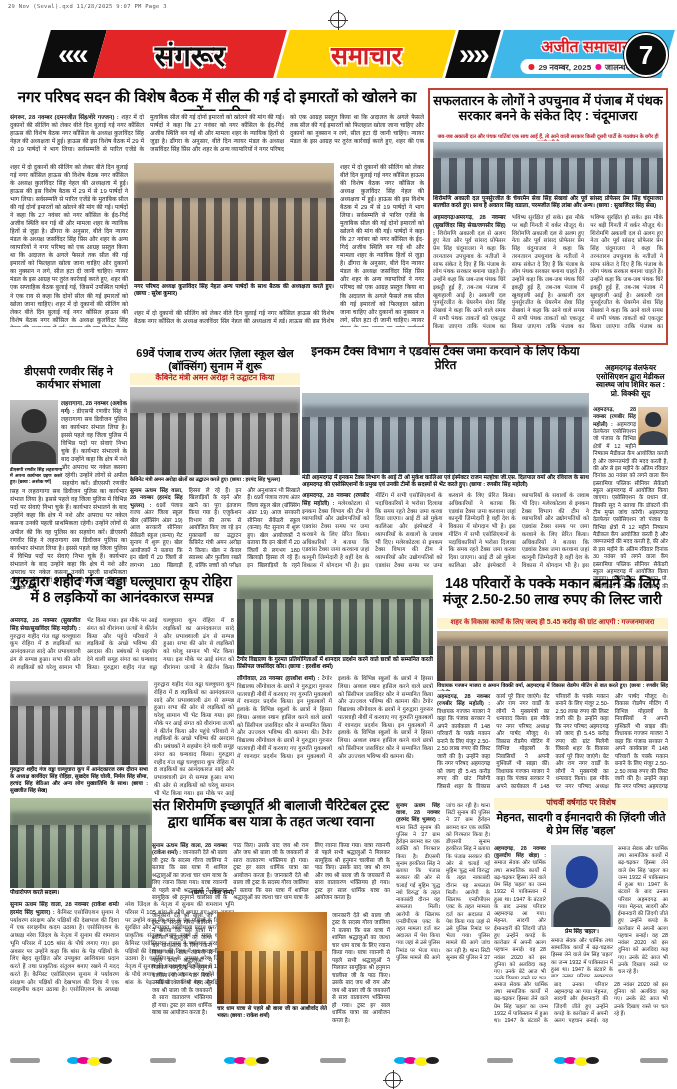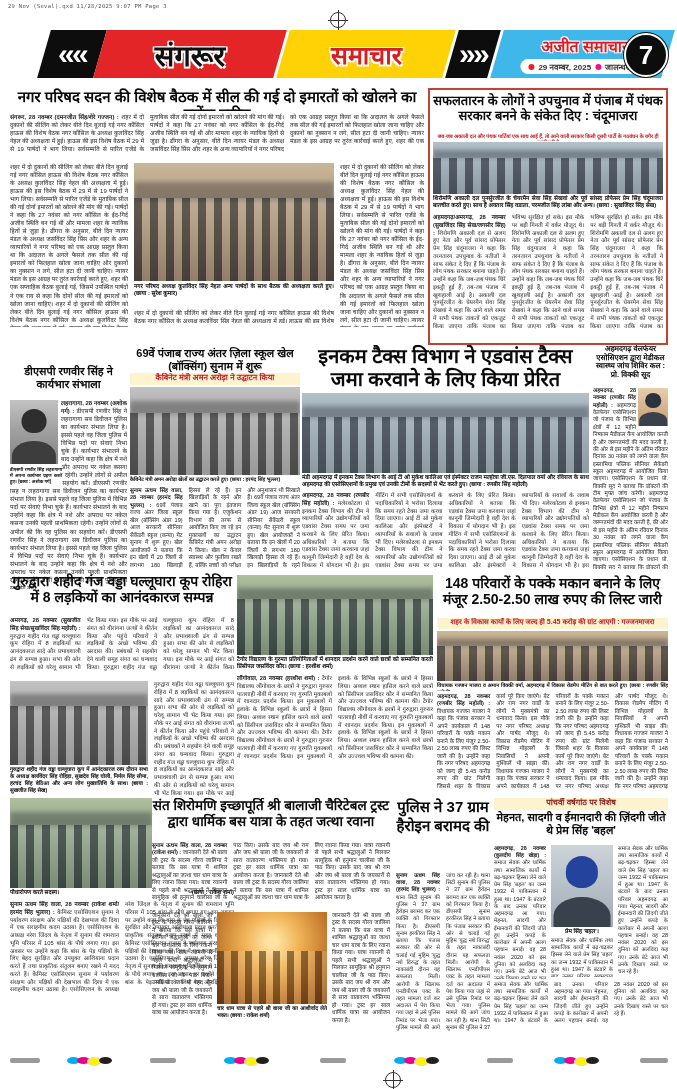--- a/index.html
+++ b/index.html
@@ -152,30 +152,30 @@
     <div class="sub bgc" style="font-size:8px;height:12px;">कैबिनेट मंत्री अमन अरोड़ा ने उद्घाटन किया</div>
     <div class="ph ph-people ph-bw" style="height:88px;margin-top:2px;"></div>
     <div class="cap" style="height:9px;margin-top:1px;font-size:5.2px;">कैबिनेट मंत्री अमन अरोड़ा खेलों का उद्घाटन करते हुए। (छाया : हरमंद सिंह भुल्लर)</div>
     <div class="body cols3" style="height:84px;margin-top:2px;font-size:5.6px;">
       <b class="dl">सुनाम ऊधम सिंह वाला, 28 नवम्बर (हरमंद सिंह भुल्लर) :</b>
       <span>69वें पंजाब राज्य अंतर जिला स्कूल खेल (बॉक्सिंग अंडर 19) आज सरकारी सीनियर सैकेंडरी स्कूल (कन्या) मेट सुनाम में शुरू हुए। खेल आयोजकों ने बताया कि इन खेलों में 20 जिलों से लगभग 180 खिलाड़ी हिस्सा ले रहे हैं। इन खिलाड़ियों के रहने और खाने का पूरा इंतजाम किया गया है। एजुकेशन विभाग की तरफ से आयोजित किए जा रहे इन मुकाबलों का उद्घाटन कैबिनेट मंत्री अमन अरोड़ा ने किया। खेल न केवल स्वास्थ्य और फुर्तीला रखते हैं, बल्कि बच्चों को परीक्षा और अनुशासन भी सिखाते हैं। 69वें पंजाब राज्य अंतर जिला स्कूल खेल (बॉक्सिंग अंडर 19) आज सरकारी सीनियर सैकेंडरी स्कूल (कन्या) मेट सुनाम में शुरू हुए। खेल आयोजकों ने बताया कि इन खेलों में 20 जिलों से लगभग 180 खिलाड़ी हिस्सा ले रहे हैं। इन खिलाड़ियों के रहने और खाने का पूरा इंतजाम किया गया है। एजुकेशन विभाग की तरफ से आयोजित किए जा रहे इन मुकाबलों का उद्घाटन कैबिनेट मंत्री अमन अरोड़ा ने किया। खेल न केवल स्वास्थ्य और फुर्तीला रखते हैं, बल्कि बच्चों को परीक्षा और अनुशासन भी सिखाते हैं।</span>
     </div>
   </div>
 
   <div class="abs" style="left:302px;top:345px;width:287px;height:228px;">
-    <div class="hl" style="font-size:20px;height:46px;">इनकम टैक्स विभाग ने एडवांस टैक्स जमा करवाने के लिए किया प्रेरित</div>
+    <div class="hl" style="font-size:12px;height:46px;">इनकम टैक्स विभाग ने एडवांस टैक्स जमा करवाने के लिए किया प्रेरित</div>
     <div class="ph ph-people" style="height:80px;margin-top:2px;"></div>
     <div class="cap" style="height:16px;margin-top:1px;">मंडी अहमदगढ़ में इनकम टैक्स विभाग के आई टी ओ मुकेश कालिआ एवं इंस्पेक्टर राजन मल्होत्रा जी.एस. दिलपाल वर्मा और रविराज के साथ अहमदगढ़ की एसोसिएशनों के प्रमुख एवं उनकी टीमों के सदस्यों से भेंट करते हुए। (छाया : रणबीर सिंह महोली)</div>
     <div class="body cols4" style="height:78px;margin-top:2px;font-size:5.8px;">
       <b class="dl">अहमदगढ़, 28 नवम्बर (रणबीर सिंह महोली) :</b>
       <span>मलेरकोटला से इनकम टैक्स विभाग की टीम ने व्यापारियों और उद्योगपतियों को एडवांस टैक्स समय पर जमा करवाने के लिए प्रेरित किया। अधिकारियों ने बताया कि एडवांस टैक्स जमा करवाना जहां कानूनी जिम्मेदारी है वहीं देश के विकास में योगदान भी है। इस मीटिंग में सभी एसोसिएशनों के पदाधिकारियों ने भरोसा दिलाया कि समय रहते टैक्स जमा करवा दिया जाएगा। आई टी ओ मुकेश कालिआ और इंस्पेक्टरों ने व्यापारियों के सवालों के जवाब भी दिए। मलेरकोटला से इनकम टैक्स विभाग की टीम ने व्यापारियों और उद्योगपतियों को एडवांस टैक्स समय पर जमा करवाने के लिए प्रेरित किया। अधिकारियों ने बताया कि एडवांस टैक्स जमा करवाना जहां कानूनी जिम्मेदारी है वहीं देश के विकास में योगदान भी है। इस मीटिंग में सभी एसोसिएशनों के पदाधिकारियों ने भरोसा दिलाया कि समय रहते टैक्स जमा करवा दिया जाएगा। आई टी ओ मुकेश कालिआ और इंस्पेक्टरों ने व्यापारियों के सवालों के जवाब भी दिए। मलेरकोटला से इनकम टैक्स विभाग की टीम ने व्यापारियों और उद्योगपतियों को एडवांस टैक्स समय पर जमा करवाने के लिए प्रेरित किया। अधिकारियों ने बताया कि एडवांस टैक्स जमा करवाना जहां कानूनी जिम्मेदारी है वहीं देश के विकास में योगदान भी है। इस मीटिंग में सभी एसोसिएशनों के पदाधिकारियों ने भरोसा दिलाया कि समय रहते टैक्स जमा करवा दिया जाएगा। आई टी ओ मुकेश कालिआ और इंस्पेक्टरों ने व्यापारियों के सवालों के जवाब भी दिए।</span>
     </div>
   </div>
 
-  <div class="abs" style="left:593px;top:345px;width:75px;height:226px;">
+  <div class="abs" style="left:593px;top:364px;width:75px;height:226px;">
     <div class="hl" style="font-size:7.5px;height:40px;">अहमदगढ़ वेलफेयर एसोसिएशन द्वारा मेडीकल स्वास्थ्य जांच शिविर कल : प्रो. विक्की सूद</div>
     <div class="body" style="height:182px;margin-top:2px;font-size:5.5px;">
       <span class="ph ph-port" style="float:right;width:30px;height:38px;margin:1px 0 2px 2px;display:block;background:linear-gradient(180deg,#e8cfae,#c59a6d);"></span>
       <b class="dl">अहमदगढ़, 28 नवम्बर (रणबीर सिंह महोली) :</b>
       <span>अहमदगढ़ वेलफेयर एसोसिएशन जो पंजाब के विभिन्न क्षेत्रों में 12 महीने निष्काम मैडीकल कैंप आयोजित करती है और जरूरतमंदों की मदद करती है, की ओर से इस महीने के अंतिम रविवार दिनांक 30 नवंबर को लगने वाला कैंप इस्लामिया पब्लिक सीनियर सैकेंडरी स्कूल अहमदगढ़ में आयोजित किया जाएगा। एसोसिएशन के प्रधान प्रो. विक्की सूद ने बताया कि डॉक्टरों की टीम मुफ्त जांच करेगी। अहमदगढ़ वेलफेयर एसोसिएशन जो पंजाब के विभिन्न क्षेत्रों में 12 महीने निष्काम मैडीकल कैंप आयोजित करती है और जरूरतमंदों की मदद करती है, की ओर से इस महीने के अंतिम रविवार दिनांक 30 नवंबर को लगने वाला कैंप इस्लामिया पब्लिक सीनियर सैकेंडरी स्कूल अहमदगढ़ में आयोजित किया जाएगा। एसोसिएशन के प्रधान प्रो. विक्की सूद ने बताया कि डॉक्टरों की टीम मुफ्त जांच करेगी। अहमदगढ़ वेलफेयर एसोसिएशन जो पंजाब के विभिन्न क्षेत्रों में 12 महीने निष्काम मैडीकल कैंप आयोजित करती है और जरूरतमंदों की मदद करती है, की ओर से इस महीने के अंतिम रविवार दिनांक 30 नवंबर को लगने वाला कैंप इस्लामिया पब्लिक सीनियर सैकेंडरी स्कूल अहमदगढ़ में आयोजित किया जाएगा। एसोसिएशन के प्रधान प्रो. विक्की सूद ने बताया कि डॉक्टरों की टीम मुफ्त जांच करेगी।</span>
     </div>
   </div>
 
   <div class="abs" style="left:10px;top:573px;width:224px;height:226px;">
     <div class="hl" style="font-size:14px;height:42px;">गुरुद्वारा शहीद गंज वड्डा घल्लूघारा कूप रोहिरा में 8 लड़कियों का आनंदकारज सम्पन्न</div>
@@ -240,21 +240,20 @@
         <div class="ph ph-temple" style="height:92px;"></div>
         <div class="cap" style="height:24px;margin-top:1px;font-size:5.4px;">चार धाम यात्रा से पहले श्री बाला जी का आशीर्वाद लेते भक्त। (छाया : राकेश शर्मा)</div>
       </div>
       <div class="body" style="flex:1;height:122px;font-size:5.6px;">
         <span>जानकारी देते श्री बाला जी ट्रस्ट के सदस्य गौरव जालिमा ने बताया कि बस यात्रा में शामिल श्रद्धालुओं का जत्था चार धाम यात्रा के लिए रवाना किया गया। यात्रा रवानगी से पहले सभी श्रद्धालुओं ने मिलकर सामूहिक श्री हनुमान चालीसा जी के पाठ किए। उसके बाद जय श्री राम और जय श्री बाला जी के जयकारों से सारा वातावरण भक्तिमय हो गया। ट्रस्ट हर साल धार्मिक यात्रा का आयोजन करता है।</span>
       </div>
     </div>
   </div>
 
   <div class="abs" style="left:396px;top:798px;width:94px;height:242px;">
-    <div class="hl" style="font-size:15px;height:70px;line-height:1.25;">पुलिस ने 37 ग्राम हैरोइन बरामद की</div>
     <div class="body cols2" style="height:166px;margin-top:4px;font-size:5.4px;">
       <b class="dl">सुनाम ऊधम सिंह वाला, 28 नवम्बर (हरमंद सिंह भुल्लर) :</b>
       <span>थाना सिटी सुनाम की पुलिस ने 37 ग्राम हैरोइन बरामद कर एक व्यक्ति को गिरफ्तार किया है। डीएसपी सुनाम हरकीरत सिंह ने बताया कि पंजाब सरकार की ओर से चलाई गई मुहिम 'युद्ध नशे विरुद्ध' के तहत नाकाबंदी दौरान यह सफलता मिली। आरोपी के खिलाफ एनडीपीएस एक्ट के तहत मामला दर्ज कर अदालत में पेश किया गया जहां से उसे पुलिस रिमांड पर भेजा गया। पुलिस मामले की आगे जांच कर रही है। थाना सिटी सुनाम की पुलिस ने 37 ग्राम हैरोइन बरामद कर एक व्यक्ति को गिरफ्तार किया है। डीएसपी सुनाम हरकीरत सिंह ने बताया कि पंजाब सरकार की ओर से चलाई गई मुहिम 'युद्ध नशे विरुद्ध' के तहत नाकाबंदी दौरान यह सफलता मिली। आरोपी के खिलाफ एनडीपीएस एक्ट के तहत मामला दर्ज कर अदालत में पेश किया गया जहां से उसे पुलिस रिमांड पर भेजा गया। पुलिस मामले की आगे जांच कर रही है। थाना सिटी सुनाम की पुलिस ने 37 ग्राम हैरोइन बरामद कर एक व्यक्ति को गिरफ्तार किया है। डीएसपी सुनाम हरकीरत सिंह ने बताया कि पंजाब सरकार की ओर से चलाई गई मुहिम 'युद्ध नशे विरुद्ध' के तहत नाकाबंदी दौरान यह सफलता मिली। आरोपी के खिलाफ एनडीपीएस एक्ट के तहत मामला दर्ज कर अदालत में पेश किया गया जहां से उसे पुलिस रिमांड पर भेजा गया। पुलिस मामले की आगे जांच कर रही है।</span>
     </div>
   </div>
 
   <div class="abs" style="left:494px;top:798px;width:174px;height:242px;">
     <div class="sub bgc" style="font-size:8px;height:12px;color:#8a1a1a;">पांचवीं वर्षगांठ पर विशेष</div>
     <div class="hl" style="font-size:11px;height:32px;margin-top:1px;">मेहनत, सादगी व ईमानदारी की ज़िंदगी जीते थे प्रेम सिंह 'बहल'</div>
     <div class="row" style="margin-top:2px;gap:5px;">

